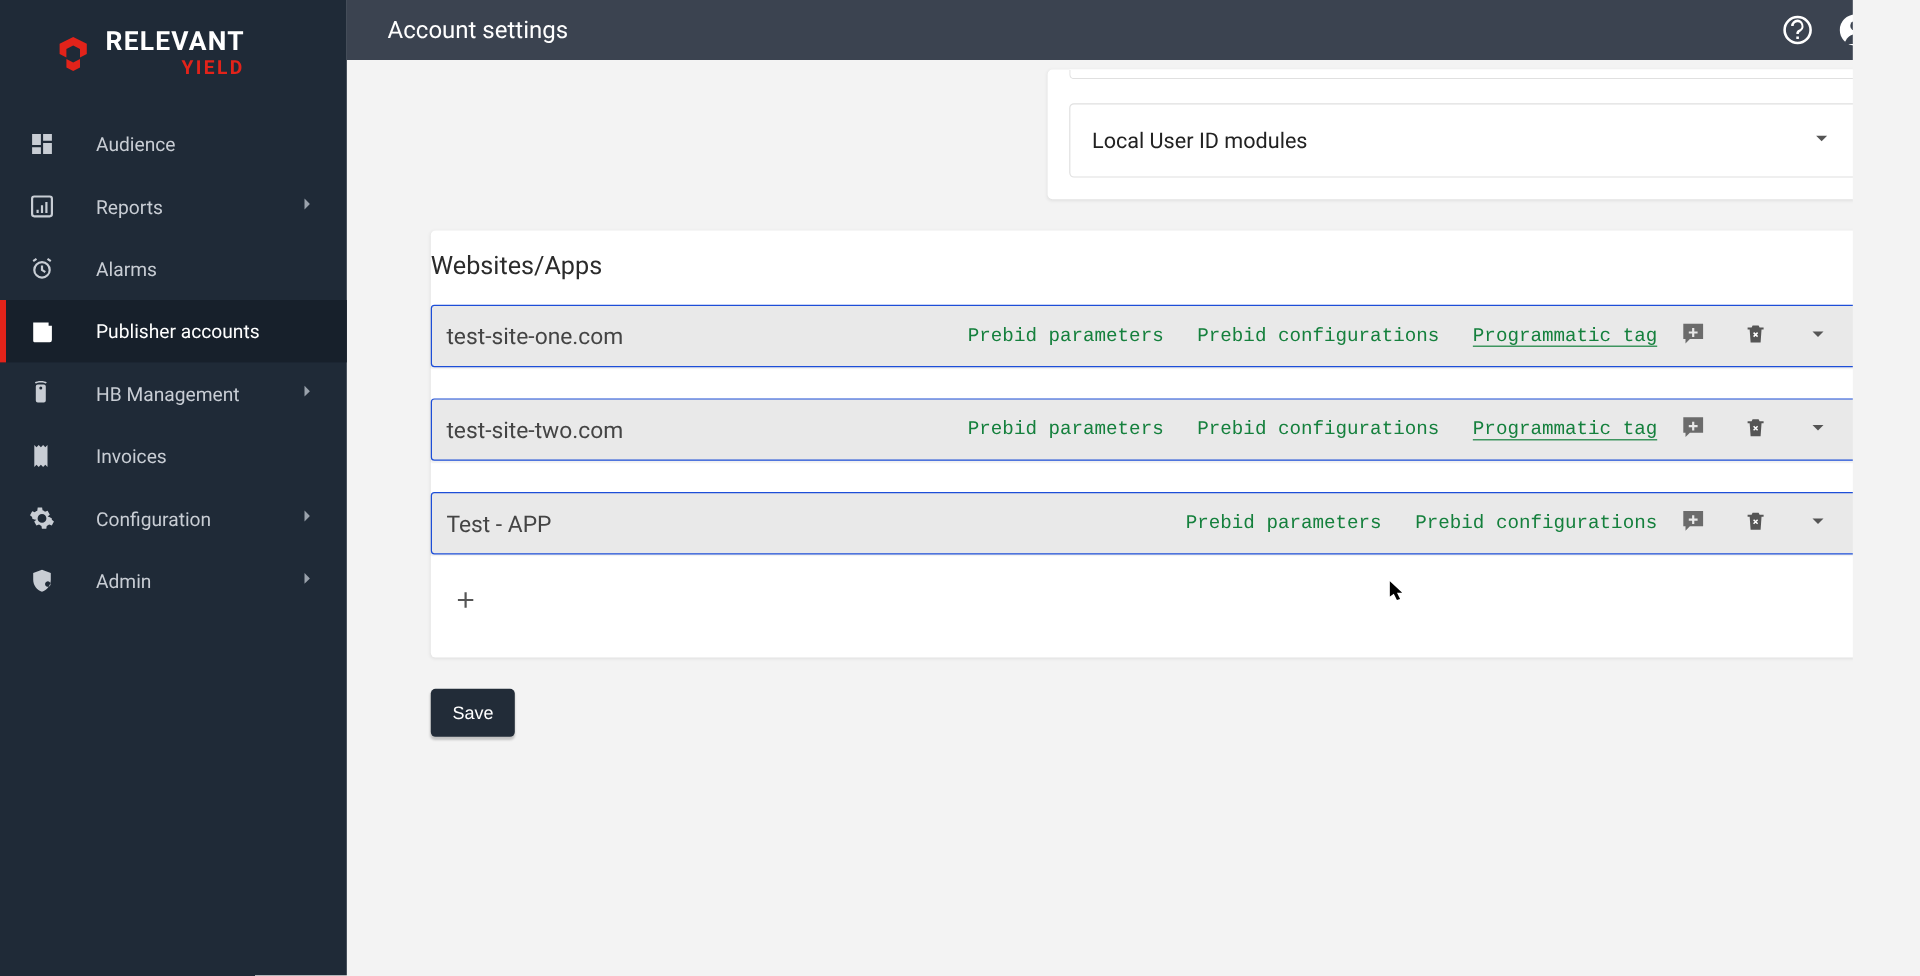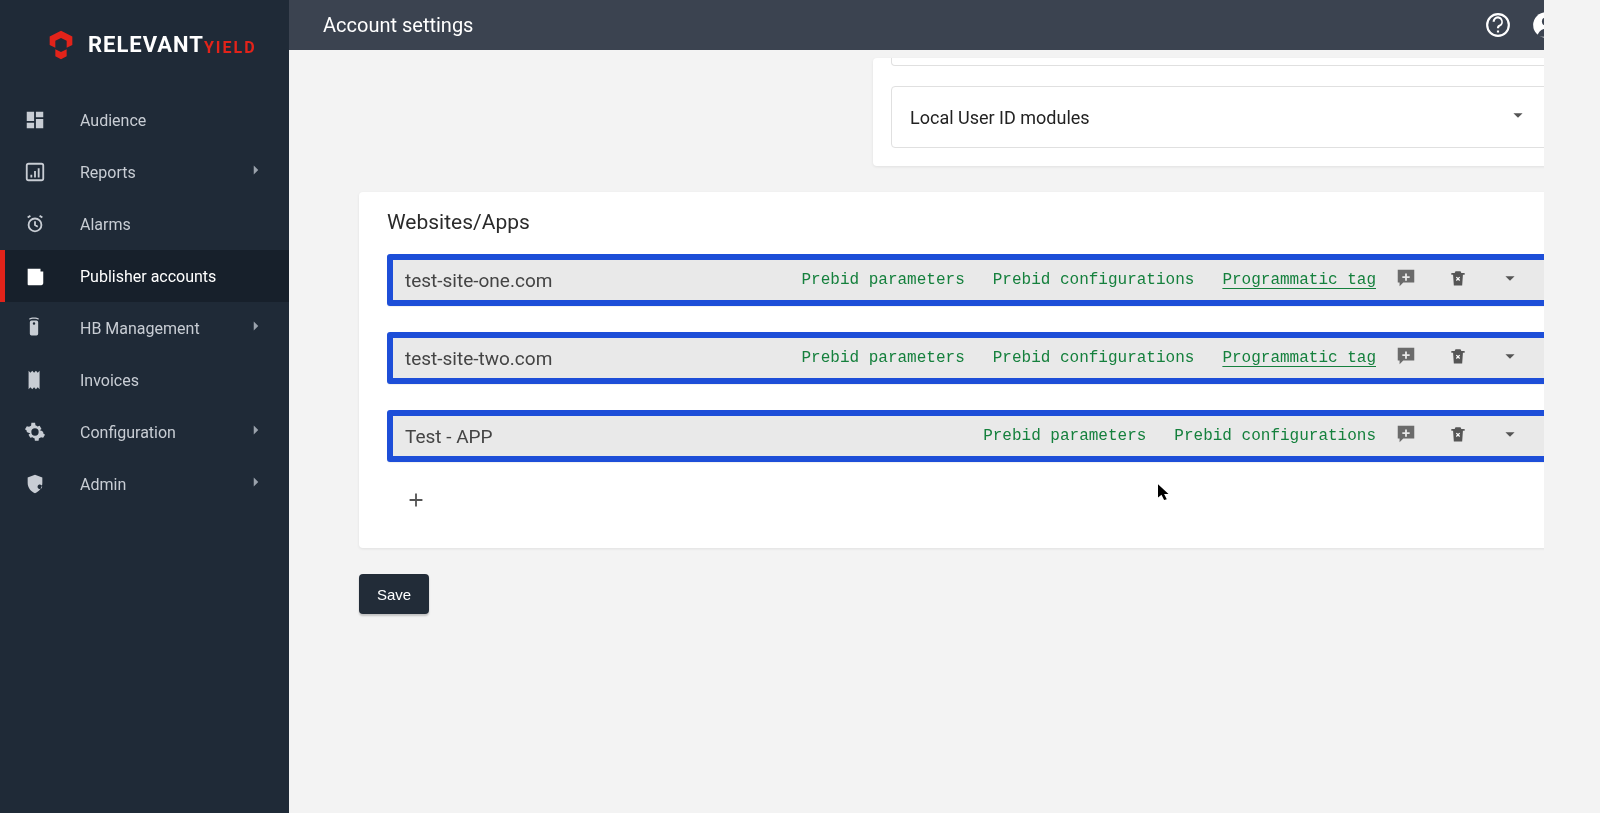--- a/index.html
+++ b/index.html
@@ -25,21 +25,21 @@
     height: 90px;
     display: flex;
     align-items: center;
     padding-left: 44px;
   }
   .logo { display: flex; align-items: center; gap: 10px; }
   .logo-mark {
     width: 34px; height: 34px;
     color: #e2231a;
   }
-  .logo-text { display: flex; flex-direction: row; line-height: 1; }
+  .logo-text { display: flex; flex-direction: column; line-height: 1; }
   .logo-text .t1 { font-size: 22px; font-weight: 700; letter-spacing: 1px; color: #fff; }
   .logo-text .t2 { font-size: 16px; font-weight: 700; letter-spacing: 2px; color: #e2231a; align-self: flex-end; margin-top: 2px; }
   .nav { padding-top: 4px; }
   .nav-item {
     display: flex;
     align-items: center;
     height: 52px;
     padding: 0 24px;
     cursor: pointer;
     color: #c8cdd4;
@@ -125,30 +125,30 @@
     color: #222;
     font-size: 18px;
   }
   .accordion .chev { color: #555; }
 
   
   .card {
     background: #fff;
     border-radius: 4px;
     box-shadow: 0 1px 3px rgba(0,0,0,0.08);
-    padding: 18px 16px 28px 28px;
+    padding: 18px 16px 28px 0;
   }
   .card-title {
     font-size: 21px;
     color: #2b2b2b;
     margin-bottom: 20px;
   }
   .site-row {
     background: #e9e9e9;
-    border: 6px solid #1d4ed8;
+    border: 1px solid #1d4ed8;
     border-radius: 3px;
     box-shadow: 0 1px 1px rgba(0,0,0,0.06);
     height: 52px;
     display: flex;
     align-items: center;
     padding: 0 12px;
     margin-bottom: 26px;
     gap: 8px;
   }
   .site-row:last-of-type { margin-bottom: 18px; }

